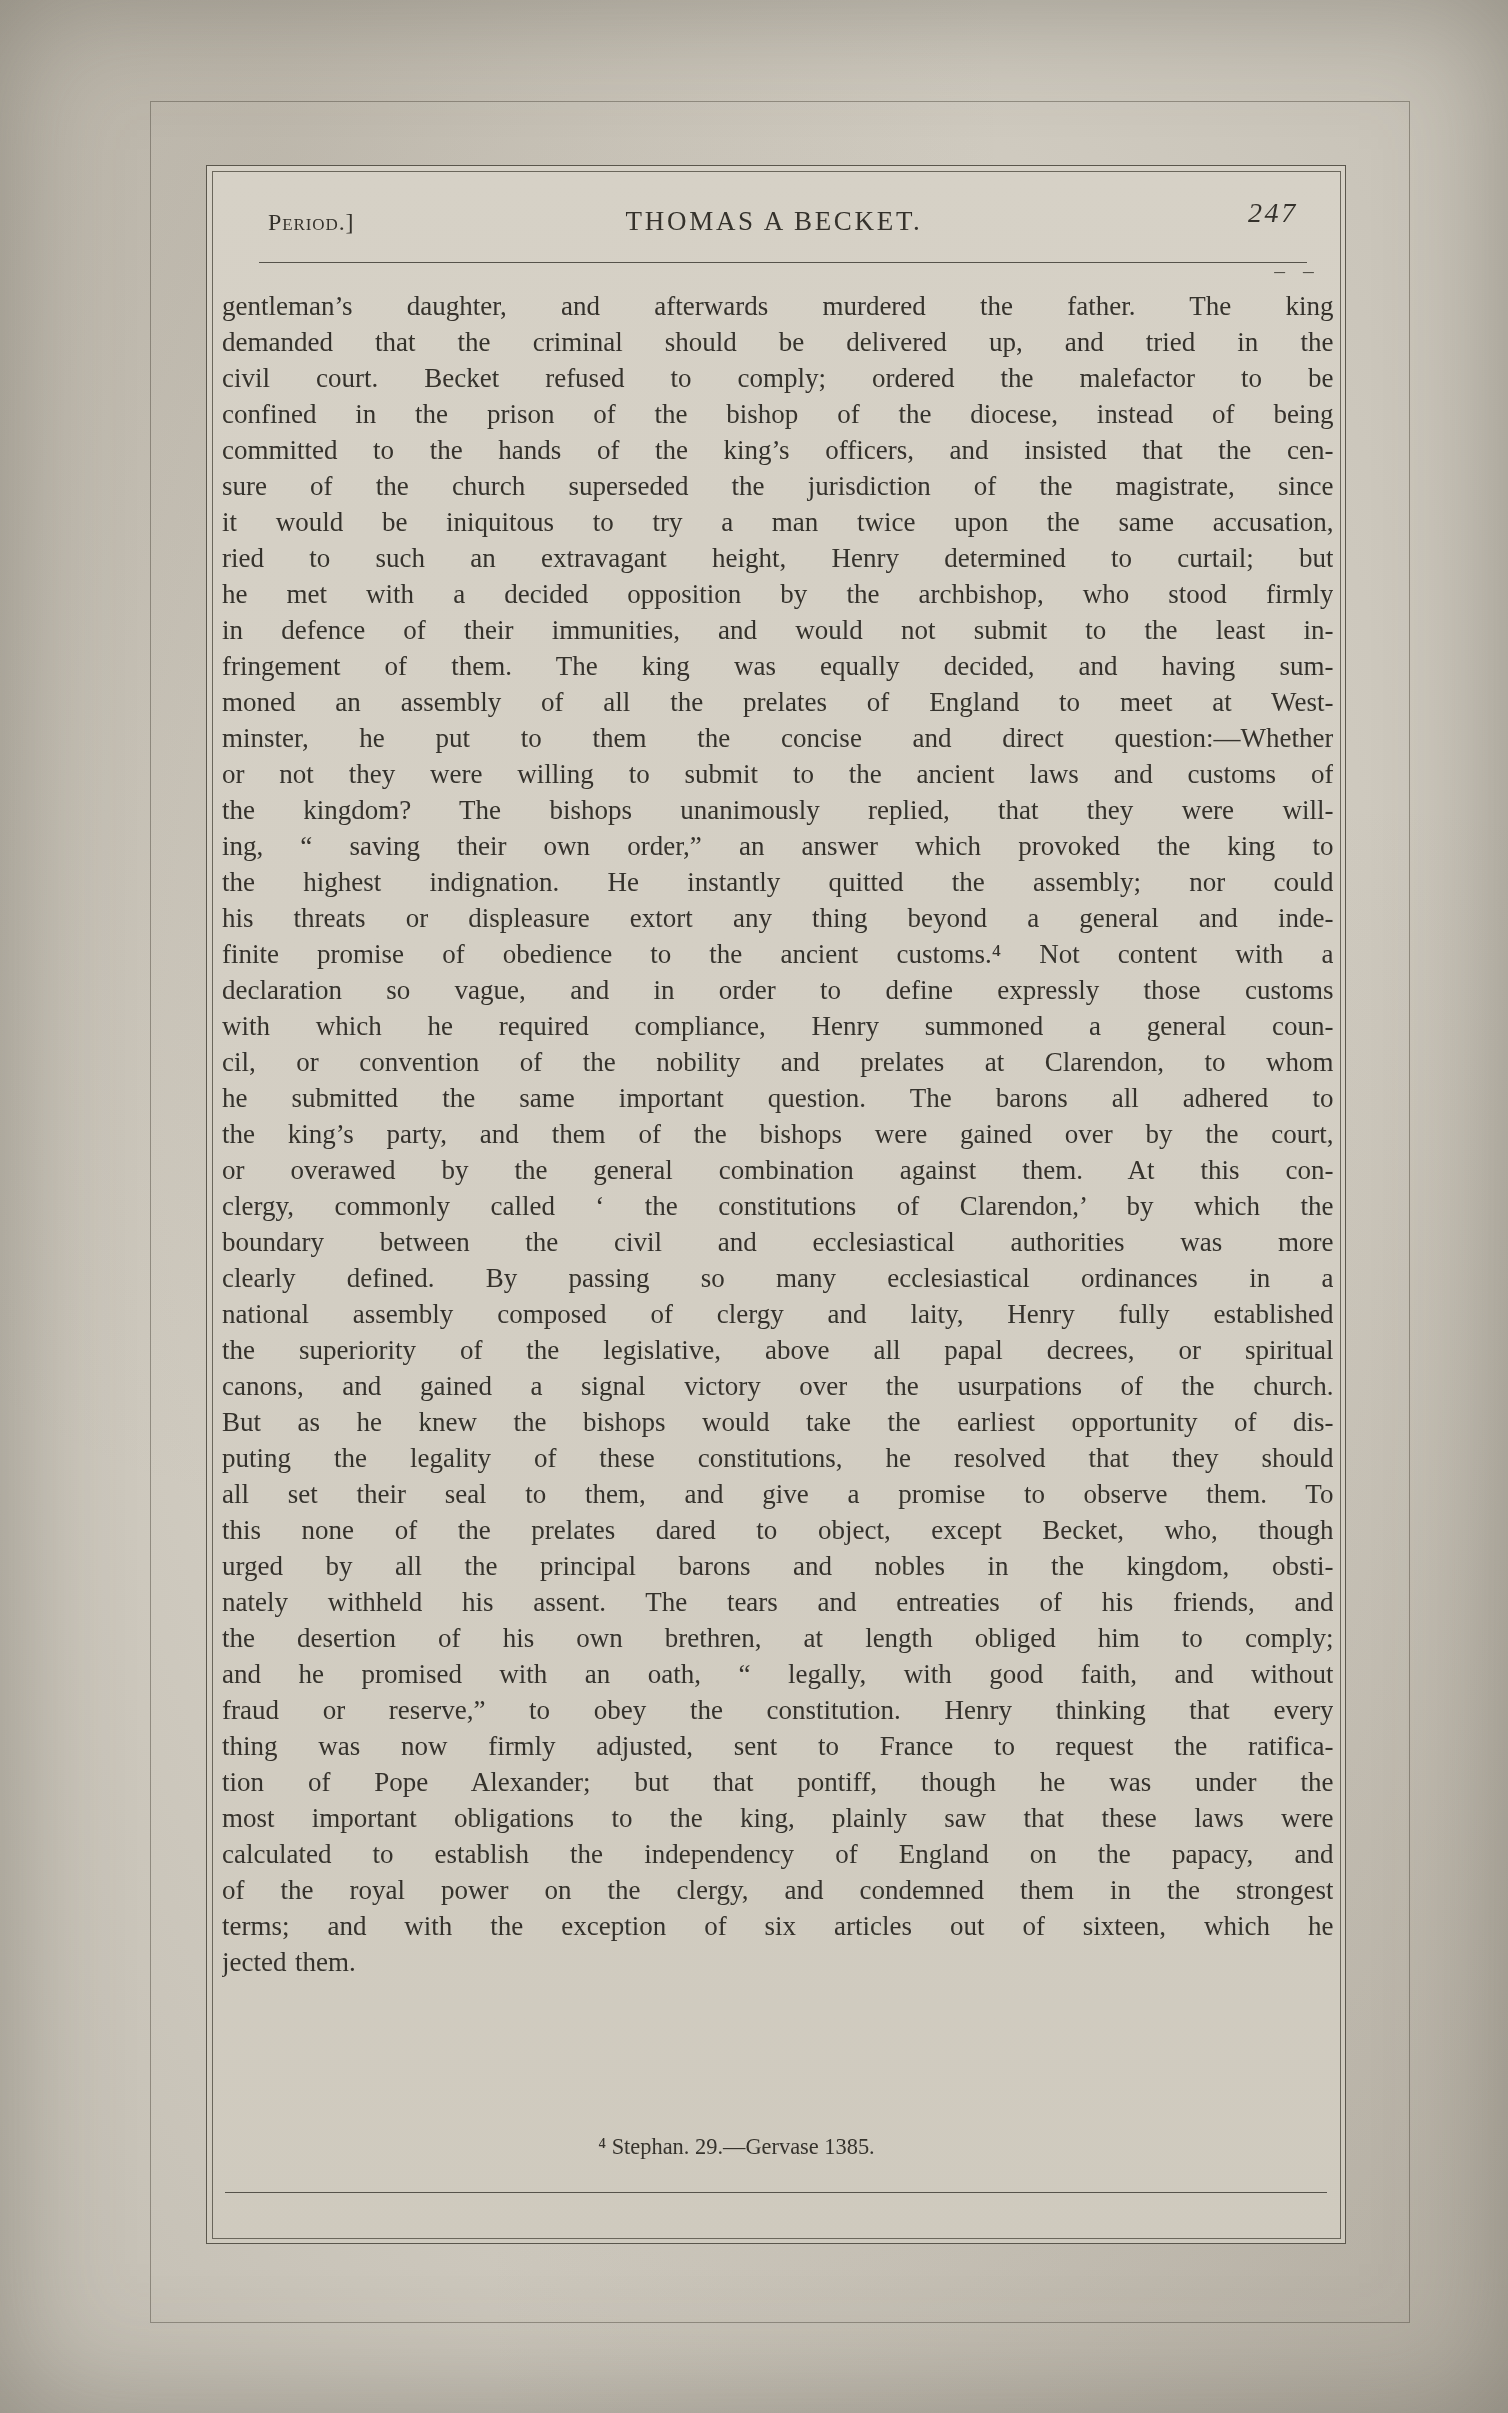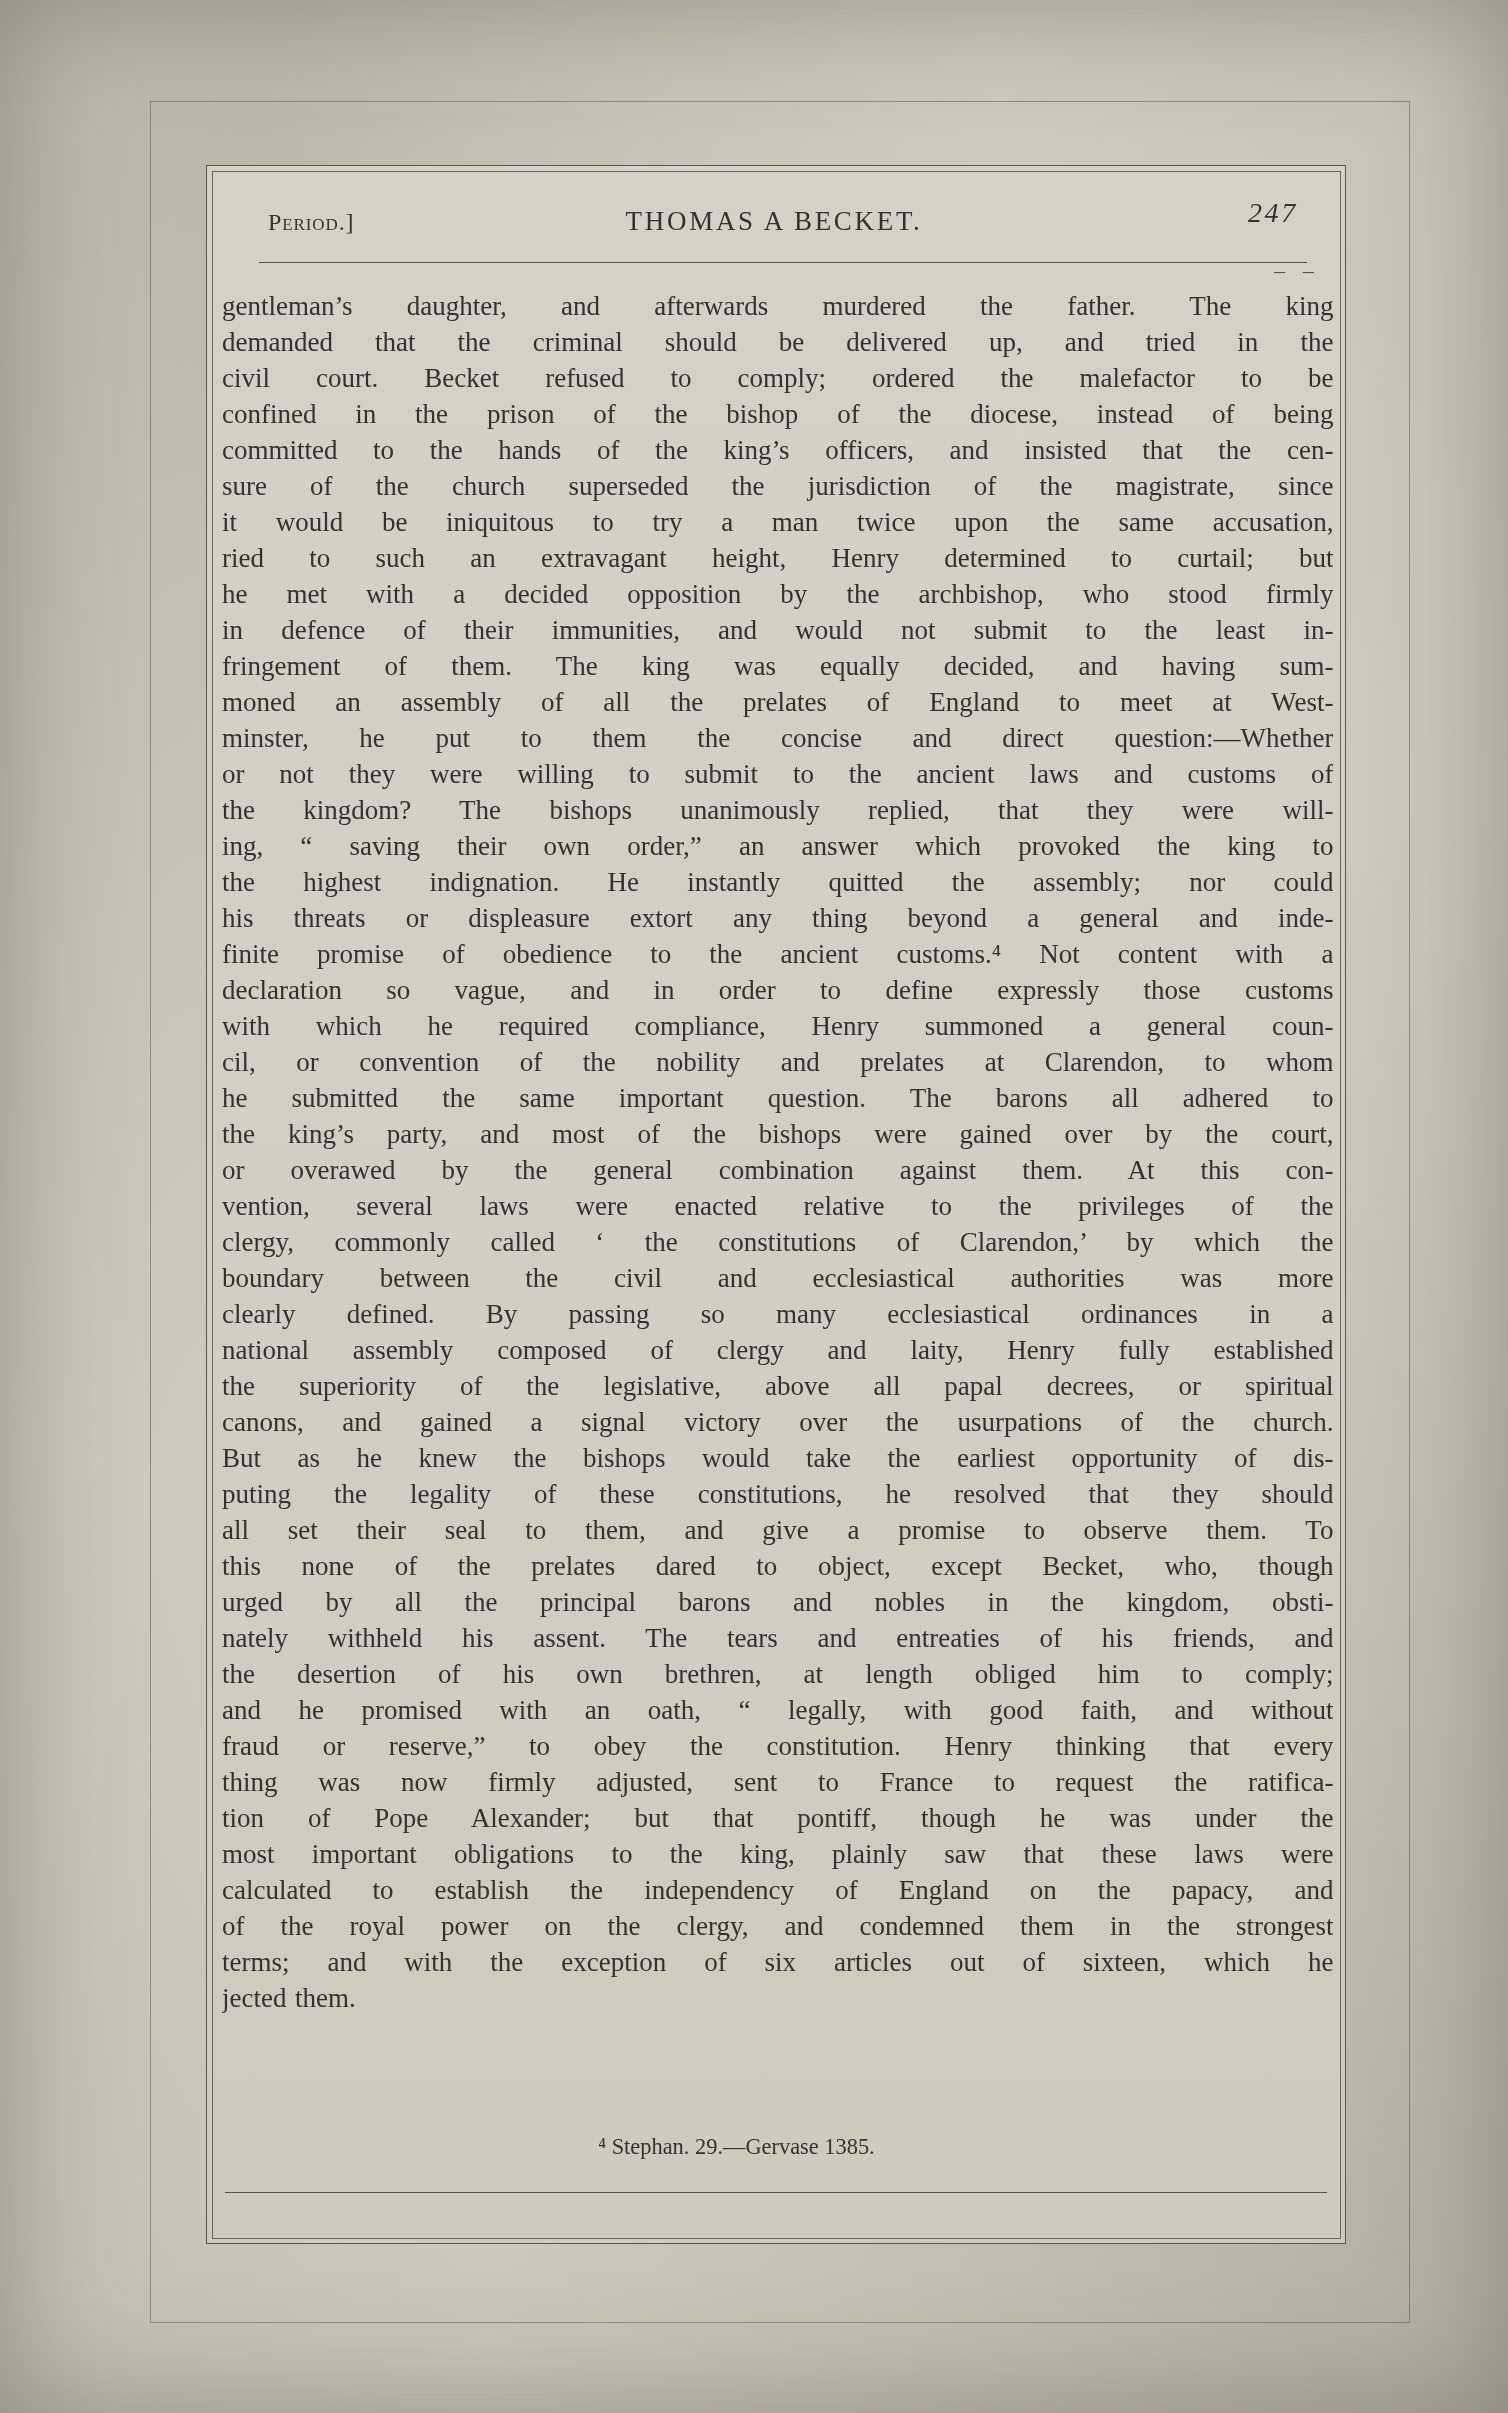--- a/index.html
+++ b/index.html
@@ -114,23 +114,22 @@
         <div class="bodyline">or not they were willing to submit to the ancient laws and customs of</div>
         <div class="bodyline">the kingdom? The bishops unanimously replied, that they were will-</div>
         <div class="bodyline">ing, “ saving their own order,” an answer which provoked the king to</div>
         <div class="bodyline">the highest indignation. He instantly quitted the assembly; nor could</div>
         <div class="bodyline">his threats or displeasure extort any thing beyond a general and inde-</div>
         <div class="bodyline">finite promise of obedience to the ancient customs.⁴ Not content with a</div>
         <div class="bodyline">declaration so vague, and in order to define expressly those customs</div>
         <div class="bodyline">with which he required compliance, Henry summoned a general coun-</div>
         <div class="bodyline">cil, or convention of the nobility and prelates at Clarendon, to whom</div>
         <div class="bodyline">he submitted the same important question. The barons all adhered to</div>
-        <div class="bodyline">the king’s party, and most of the bishops were gained over by the court,</div>
+        <div class="bodyline">the king’s party, and them of the bishops were gained over by the court,</div>
         <div class="bodyline">or overawed by the general combination against them. At this con-</div>
-        <div class="bodyline">vention, several laws were enacted relative to the privileges of the</div>
         <div class="bodyline">clergy, commonly called ‘ the constitutions of Clarendon,’ by which the</div>
         <div class="bodyline">boundary between the civil and ecclesiastical authorities was more</div>
         <div class="bodyline">clearly defined. By passing so many ecclesiastical ordinances in a</div>
         <div class="bodyline">national assembly composed of clergy and laity, Henry fully established</div>
         <div class="bodyline">the superiority of the legislative, above all papal decrees, or spiritual</div>
         <div class="bodyline">canons, and gained a signal victory over the usurpations of the church.</div>
         <div class="bodyline">But as he knew the bishops would take the earliest opportunity of dis-</div>
         <div class="bodyline">puting the legality of these constitutions, he resolved that they should</div>
         <div class="bodyline">all set their seal to them, and give a promise to observe them. To</div>
         <div class="bodyline">this none of the prelates dared to object, except Becket, who, though</div>

